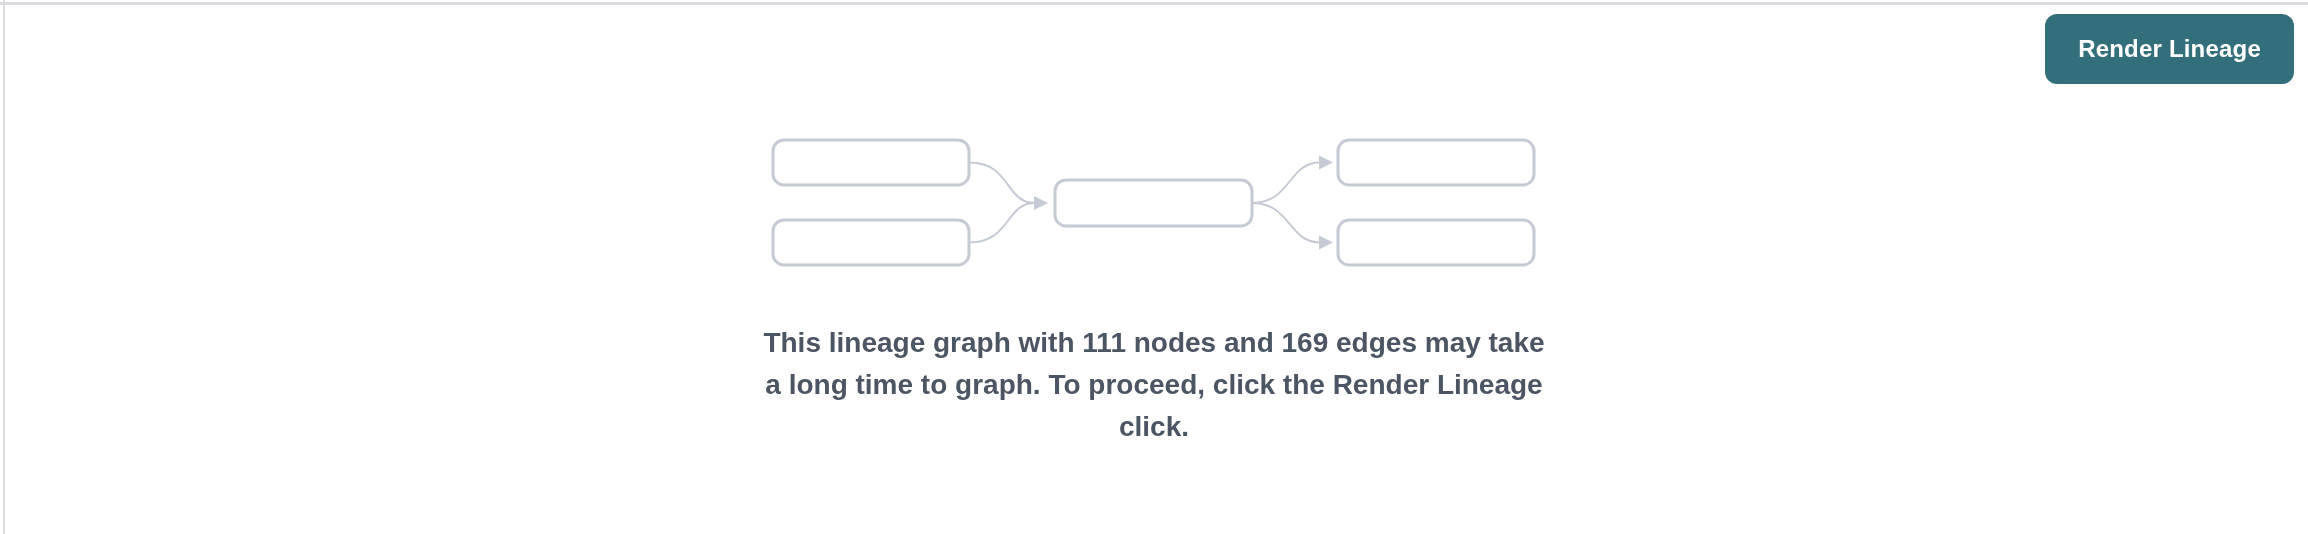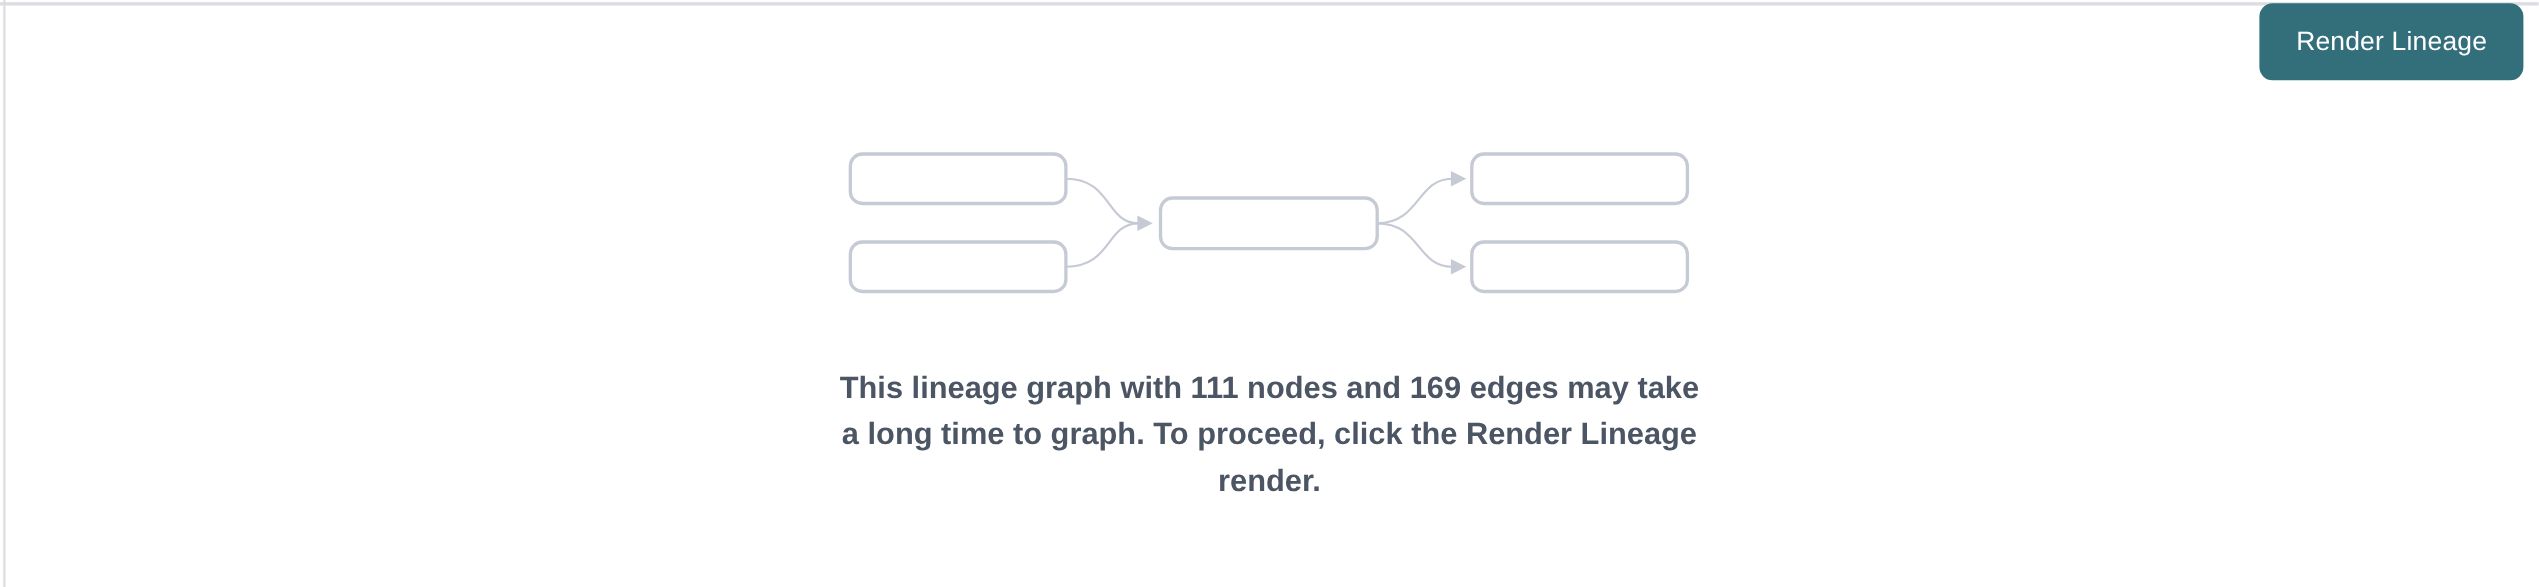--- a/index.html
+++ b/index.html
@@ -22,30 +22,30 @@
     left: 0; right: 0; top: 2px; height: 3px;
     background: var(--border-gray);
   }
   .left-border {
     position: absolute;
     left: 3px; top: 0; bottom: 0; width: 2px;
     background: var(--border-gray);
   }
   .render-btn {
     position: absolute;
-    top: 3px; right: 14px;
+    top: 14px; right: 14px;
     height: 70px;
     padding: 0 33px;
     background: var(--accent-teal);
     color: var(--button-text);
     border: none;
     border-radius: 12px;
     font-family: inherit;
     font-size: 24px;
-    font-weight: 400;
+    font-weight: 700;
     letter-spacing: 0.2px;
     cursor: pointer;
   }
   .ph-graph {
     position: absolute;
     top: 138px;
     left: 50%;
     margin-left: -383px;
   }
   .ph-node {
@@ -54,21 +54,21 @@
     stroke-width: 3;
   }
   .ph-edge {
     fill: none;
     stroke: var(--box-stroke);
     stroke-width: 2;
   }
   .ph-arrow { fill: var(--box-stroke); }
   .msg {
     position: absolute;
-    top: 332px;
+    top: 322px;
     left: 0; right: 0;
     text-align: center;
     color: var(--text-slate);
     font-size: 28px;
     font-weight: 700;
     line-height: 42px;
   }
   .msg-line { white-space: nowrap; }
 </style>
 </head>
@@ -93,14 +93,14 @@
   <rect class="ph-node" x="2" y="2" width="196" height="45" rx="11"></rect>
   <rect class="ph-node" x="2" y="82" width="196" height="45" rx="11"></rect>
   <rect class="ph-node" x="284" y="42" width="197" height="46" rx="11"></rect>
   <rect class="ph-node" x="567" y="2" width="196" height="45" rx="11"></rect>
   <rect class="ph-node" x="567" y="82" width="196" height="45" rx="11"></rect>
 </svg>
 
 <div class="msg">
   <div class="msg-line">This lineage graph with 111 nodes and 169 edges may take</div>
   <div class="msg-line">a long time to graph. To proceed, click the Render Lineage</div>
-  <div class="msg-line">render.</div>
+  <div class="msg-line">click.</div>
 </div>
 
 </body></html>

